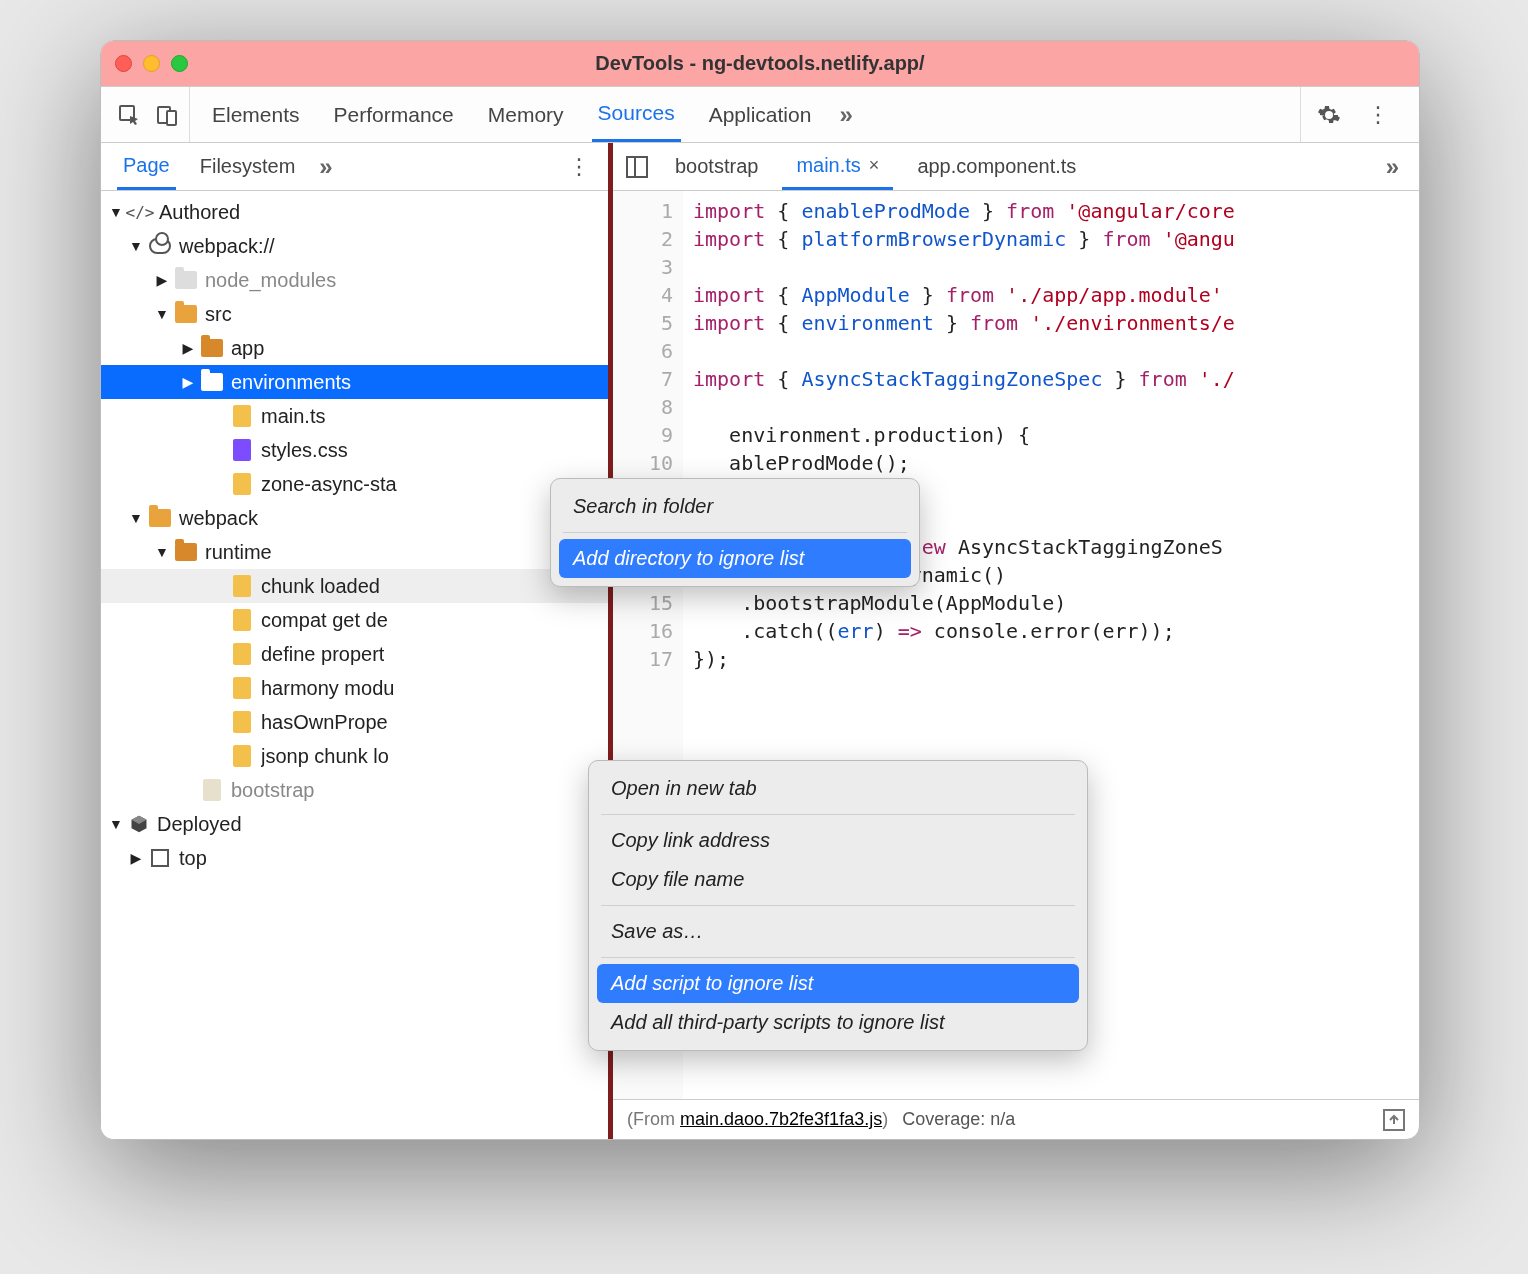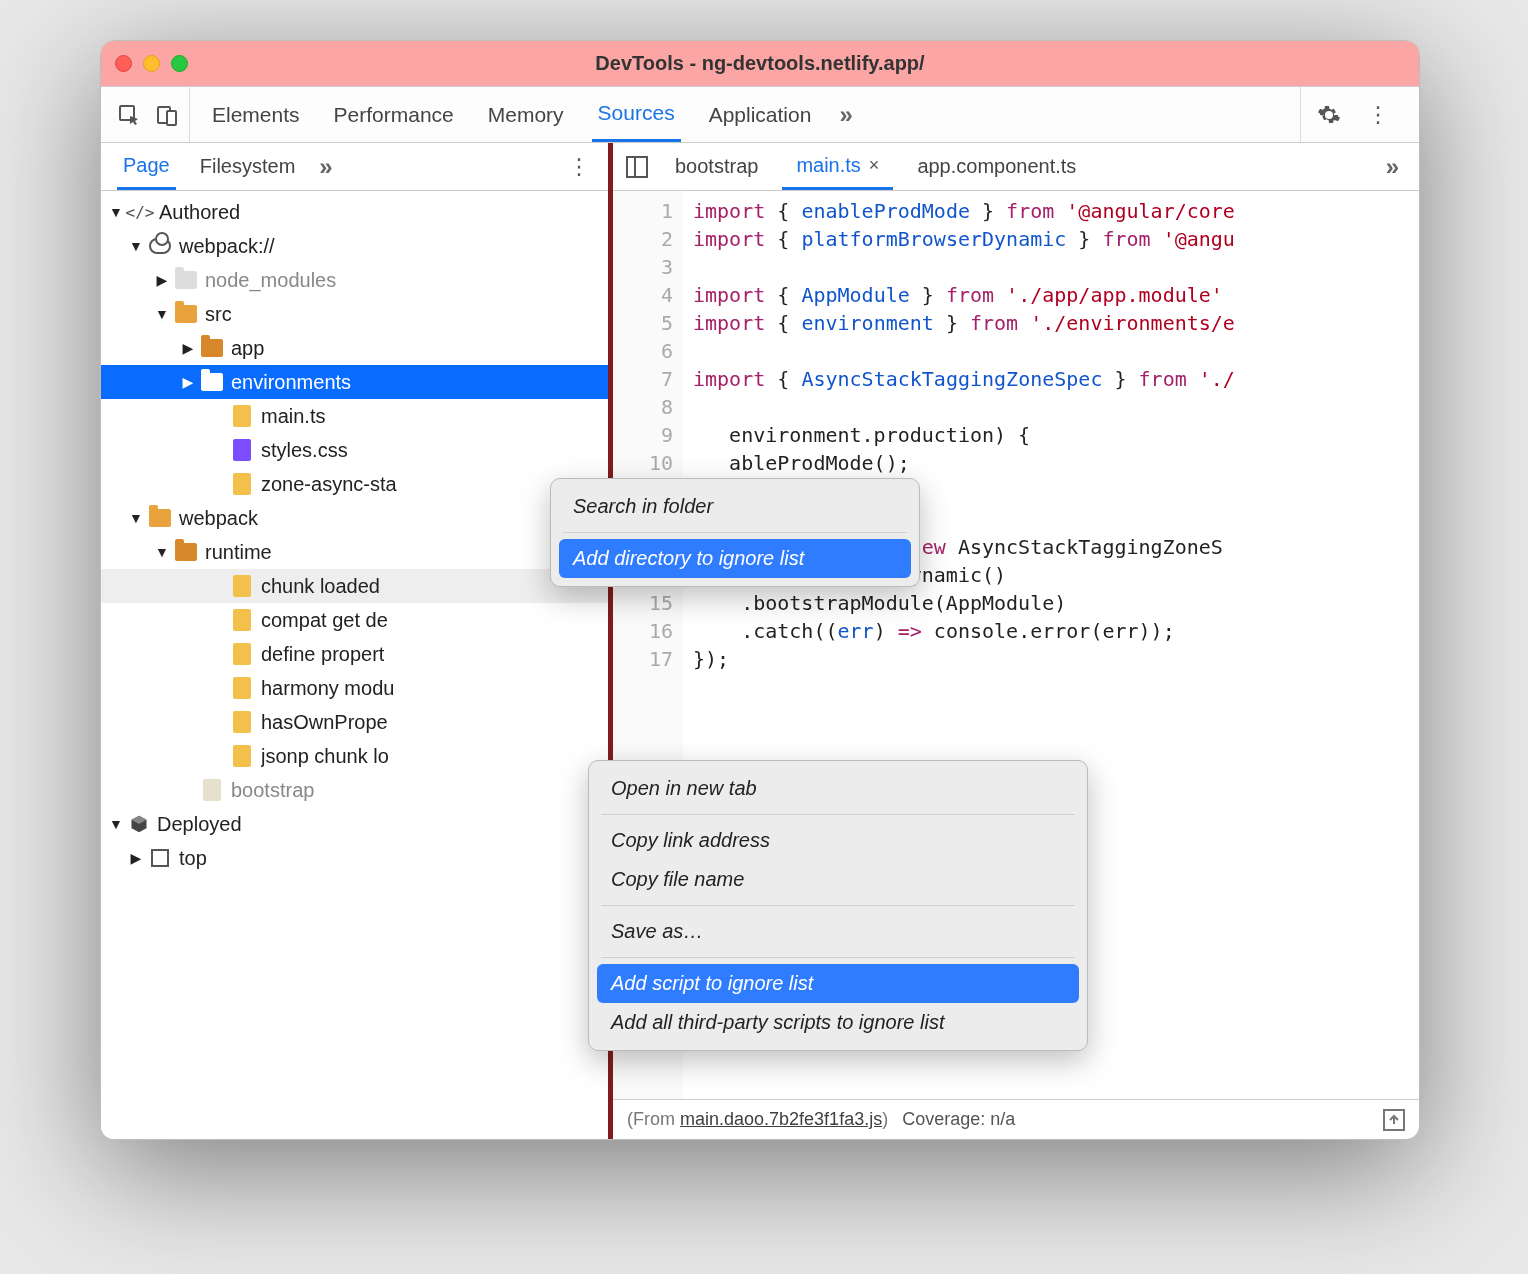--- a/index.html
+++ b/index.html
@@ -107,21 +107,21 @@
   .codewrap { flex:1; display:flex; overflow:hidden; font-family: ui-monospace, Menlo, monospace; font-size:20px;}
   .gutter { width:70px; text-align:right; padding: 6px 10px 0 0; color:#aaa; background:#fafafa; line-height:28px;}
   .code { flex:1; padding:6px 0 0 10px; line-height:28px; white-space:pre; overflow:hidden; color:#222;}
   .kw { color:#a52069;}
   .fn { color:#1155cc;}
   .str { color:#b00020;}
   .pun { color:#222;}
   .op { color:#a52069;}
   .statusbar { height:40px; border-top:1px solid #ccc; display:flex; align-items:center; padding:0 14px; font-size:18px; color:#555; gap:14px; white-space:nowrap;}
   .statusbar .src { color:#777;}
-  .statusbar a { color:#404040; text-decoration:underline;}
+  .statusbar a { color:#000000; text-decoration:underline;}
   .statusbar .spacer{flex:1;}
   .upicon { width:22px; height:22px; border:2px solid #777; display:flex; align-items:center; justify-content:center;}
   
   .ctxmenu {
     position:absolute;
     background:#ececec;
     border:1px solid #bbb;
     border-radius:10px;
     box-shadow: 0 10px 30px rgba(0,0,0,0.25);
     padding:8px;

